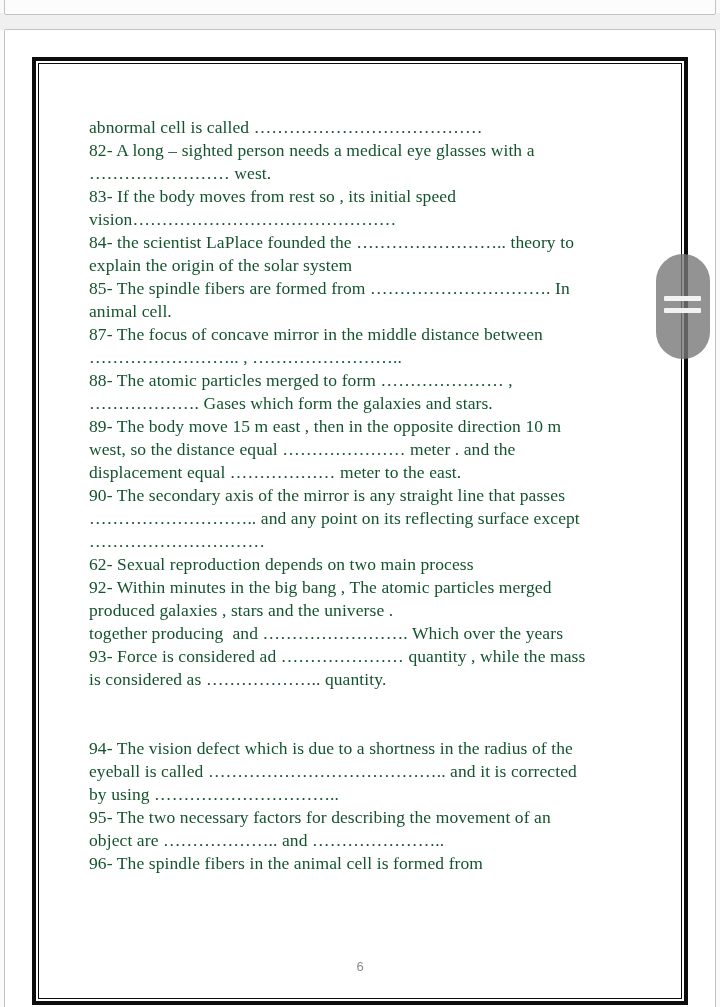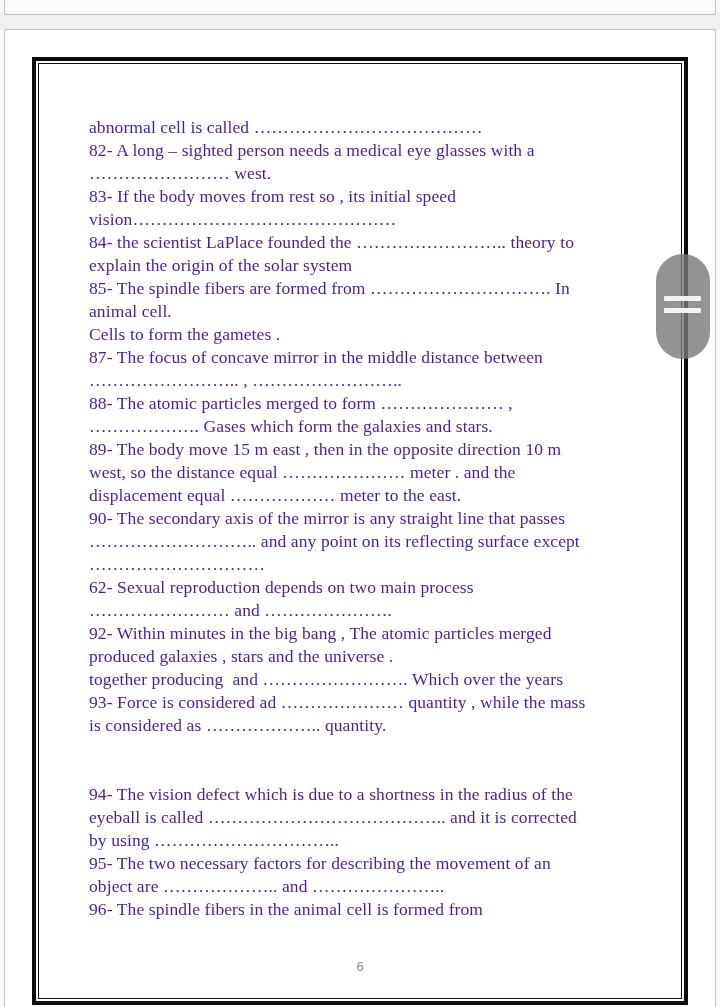--- a/index.html
+++ b/index.html
@@ -35,21 +35,21 @@
     position:absolute; left:2px; top:2px; right:2px; bottom:2px;
     border:1px solid #0d0d0d;
   }
   .text-block {
     position:absolute; left:50px; top:52px; width:560px;
   }
   .text-line {
     height:23px;
     line-height:23px;
     font-size:17.5px;
-    color:#4c1d95;
+    color:#14532d;
     white-space:pre;
     letter-spacing:0.1px;
   }
   .page-footer {
     position:absolute; left:0; right:0; bottom:24px;
     text-align:center;
     font-family:"Liberation Sans", sans-serif;
     font-size:13px;
     color:#8a8a8a;
   }
@@ -83,33 +83,31 @@
       <div class="text-block">
           <div class="text-line">abnormal cell is called …………………………………</div>
           <div class="text-line">82- A long – sighted person needs a medical eye glasses with a</div>
           <div class="text-line">…………………… west.</div>
           <div class="text-line">83- If the body moves from rest so , its initial speed</div>
           <div class="text-line">vision………………………………………</div>
           <div class="text-line">84- the scientist LaPlace founded the …………………….. theory to</div>
           <div class="text-line">explain the origin of the solar system</div>
           <div class="text-line">85- The spindle fibers are formed from …………………………. In</div>
           <div class="text-line">animal cell.</div>
-          <div class="text-line">Cells to form the gametes .</div>
           <div class="text-line">87- The focus of concave mirror in the middle distance between</div>
           <div class="text-line">…………………….. , ……………………..</div>
           <div class="text-line">88- The atomic particles merged to form ………………… ,</div>
           <div class="text-line">………………. Gases which form the galaxies and stars.</div>
           <div class="text-line">89- The body move 15 m east , then in the opposite direction 10 m</div>
           <div class="text-line">west, so the distance equal ………………… meter . and the</div>
           <div class="text-line">displacement equal ……………… meter to the east.</div>
           <div class="text-line">90- The secondary axis of the mirror is any straight line that passes</div>
           <div class="text-line">……………………….. and any point on its reflecting surface except</div>
           <div class="text-line">…………………………</div>
           <div class="text-line">62- Sexual reproduction depends on two main process</div>
-          <div class="text-line">…………………… and ………………….</div>
           <div class="text-line">92- Within minutes in the big bang , The atomic particles merged</div>
           <div class="text-line">produced galaxies , stars and the universe .</div>
           <div class="text-line">together producing  and ……………………. Which over the years</div>
           <div class="text-line">93- Force is considered ad ………………… quantity , while the mass</div>
           <div class="text-line">is considered as ……………….. quantity.</div>
           <div class="text-line"></div>
           <div class="text-line"></div>
           <div class="text-line">94- The vision defect which is due to a shortness in the radius of the</div>
           <div class="text-line">eyeball is called ………………………………….. and it is corrected</div>
           <div class="text-line">by using …………………………..</div>

